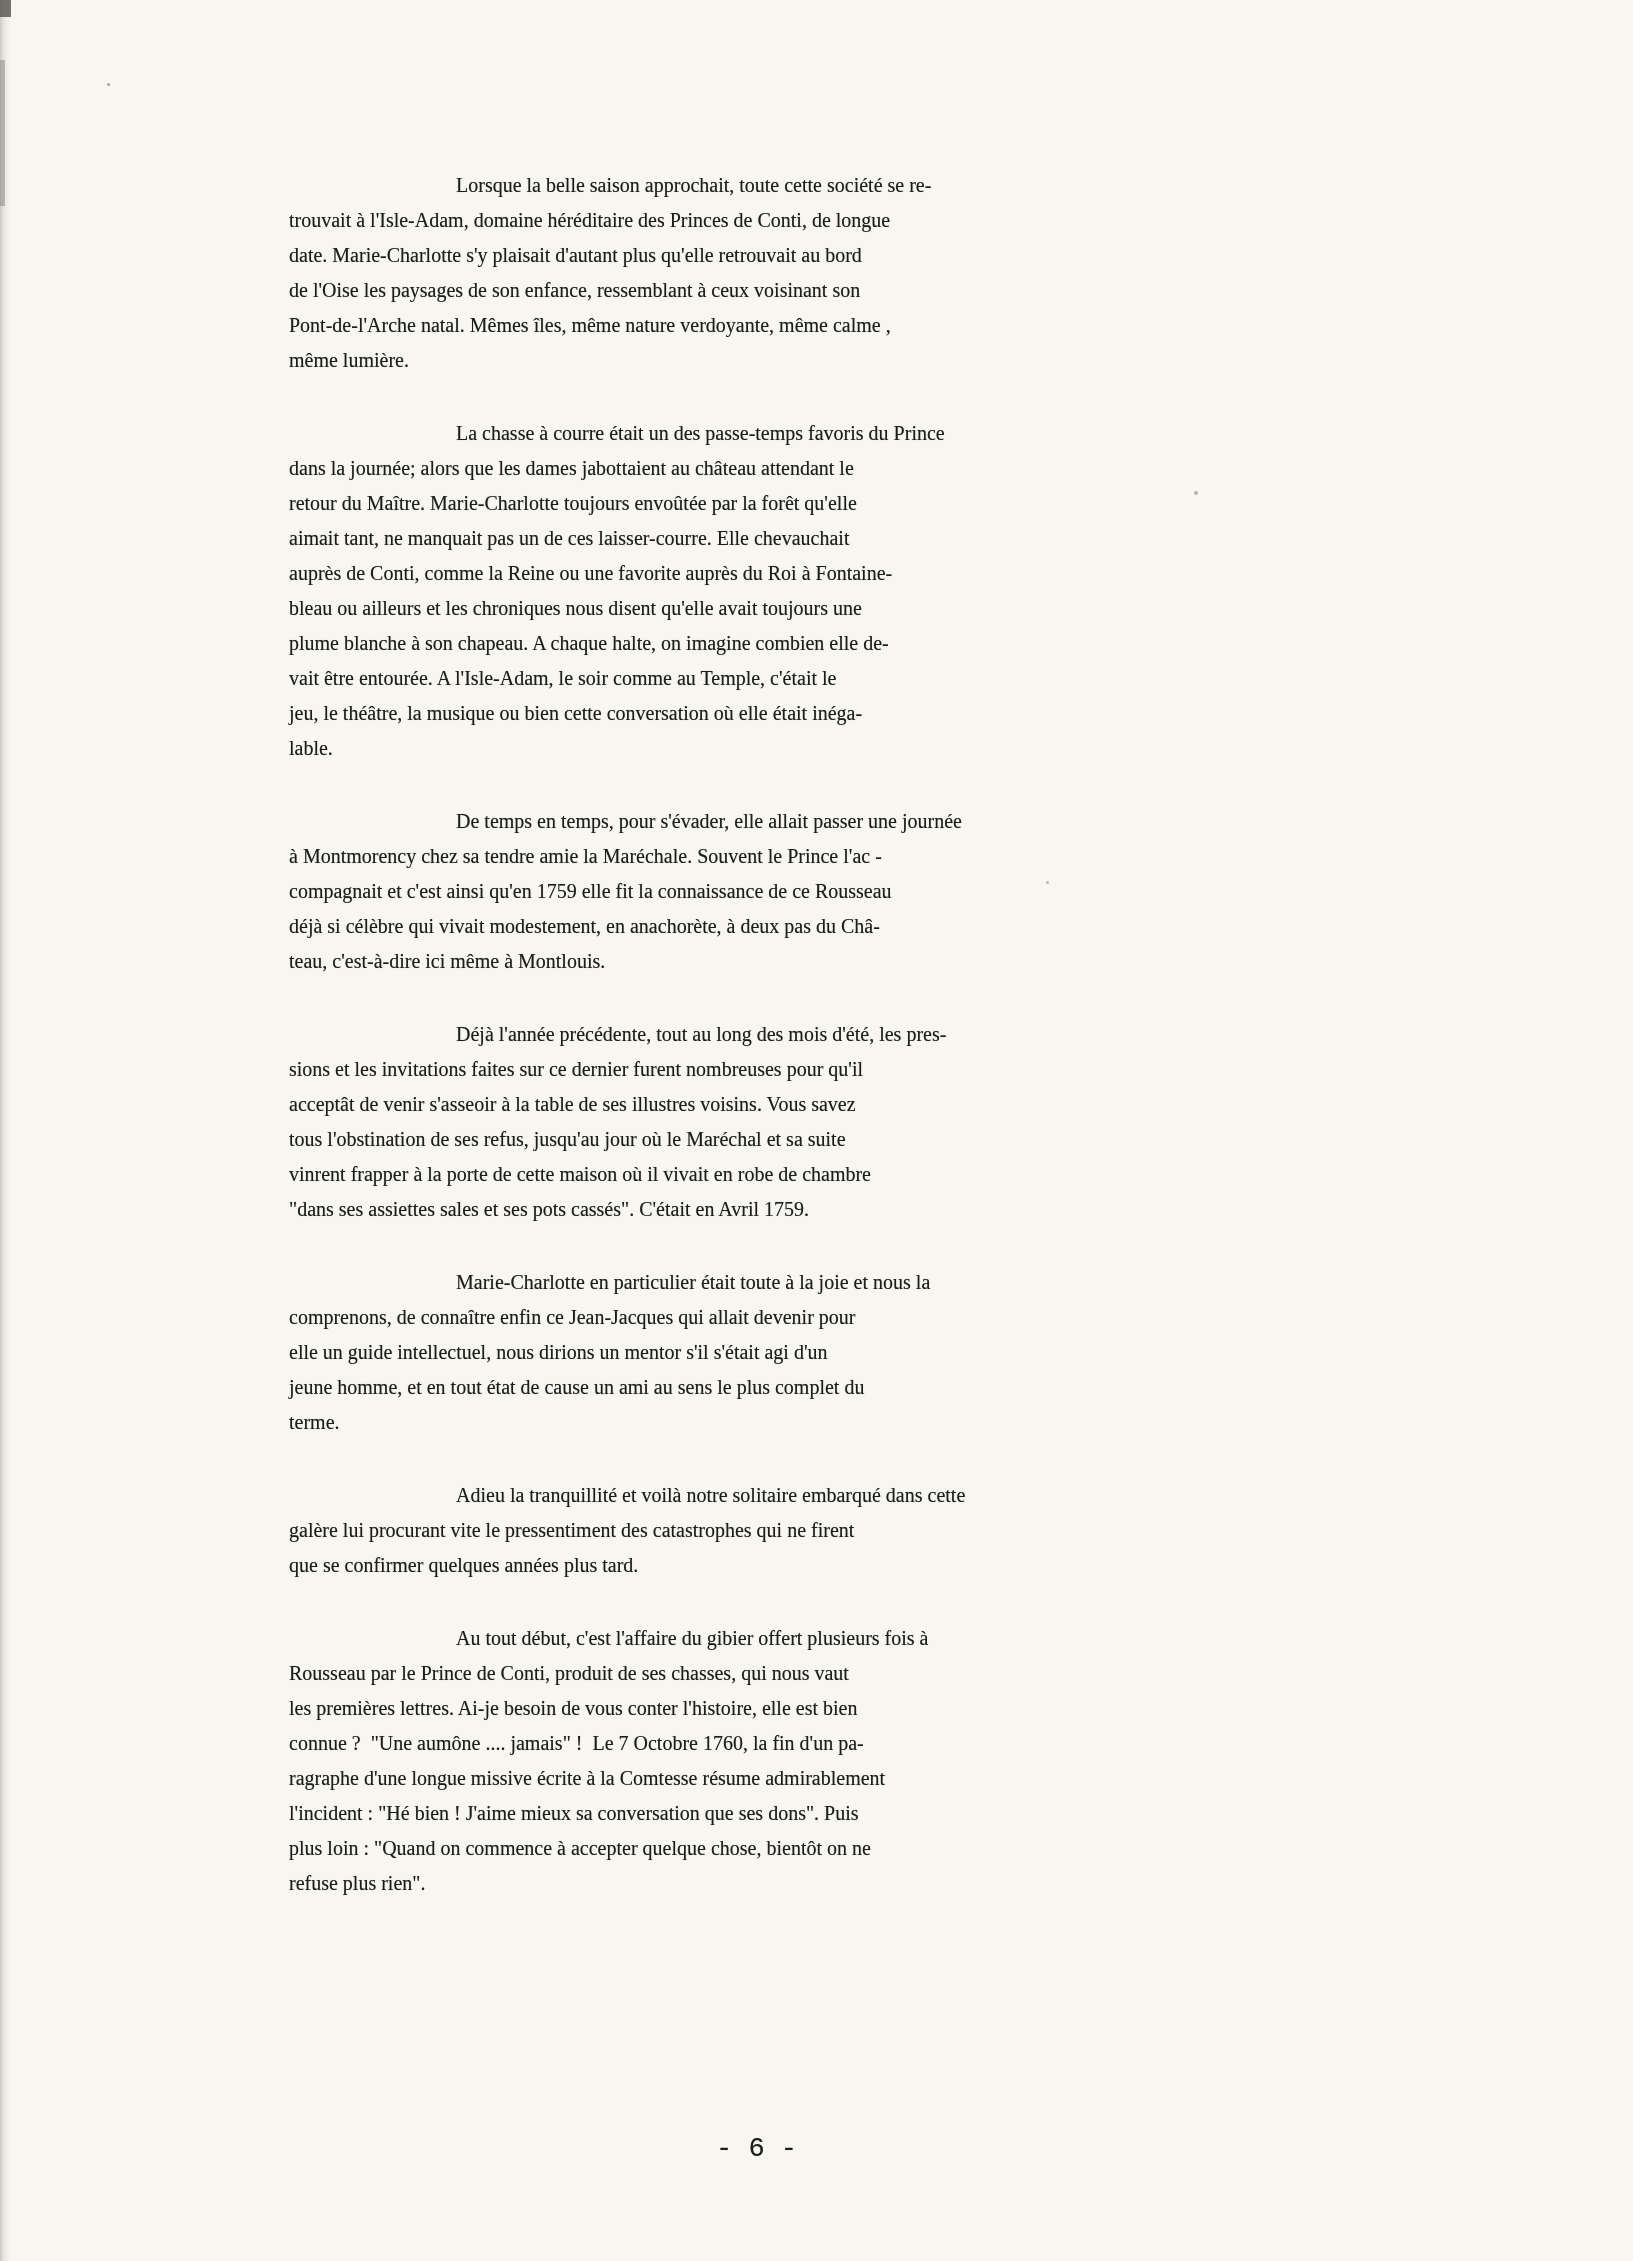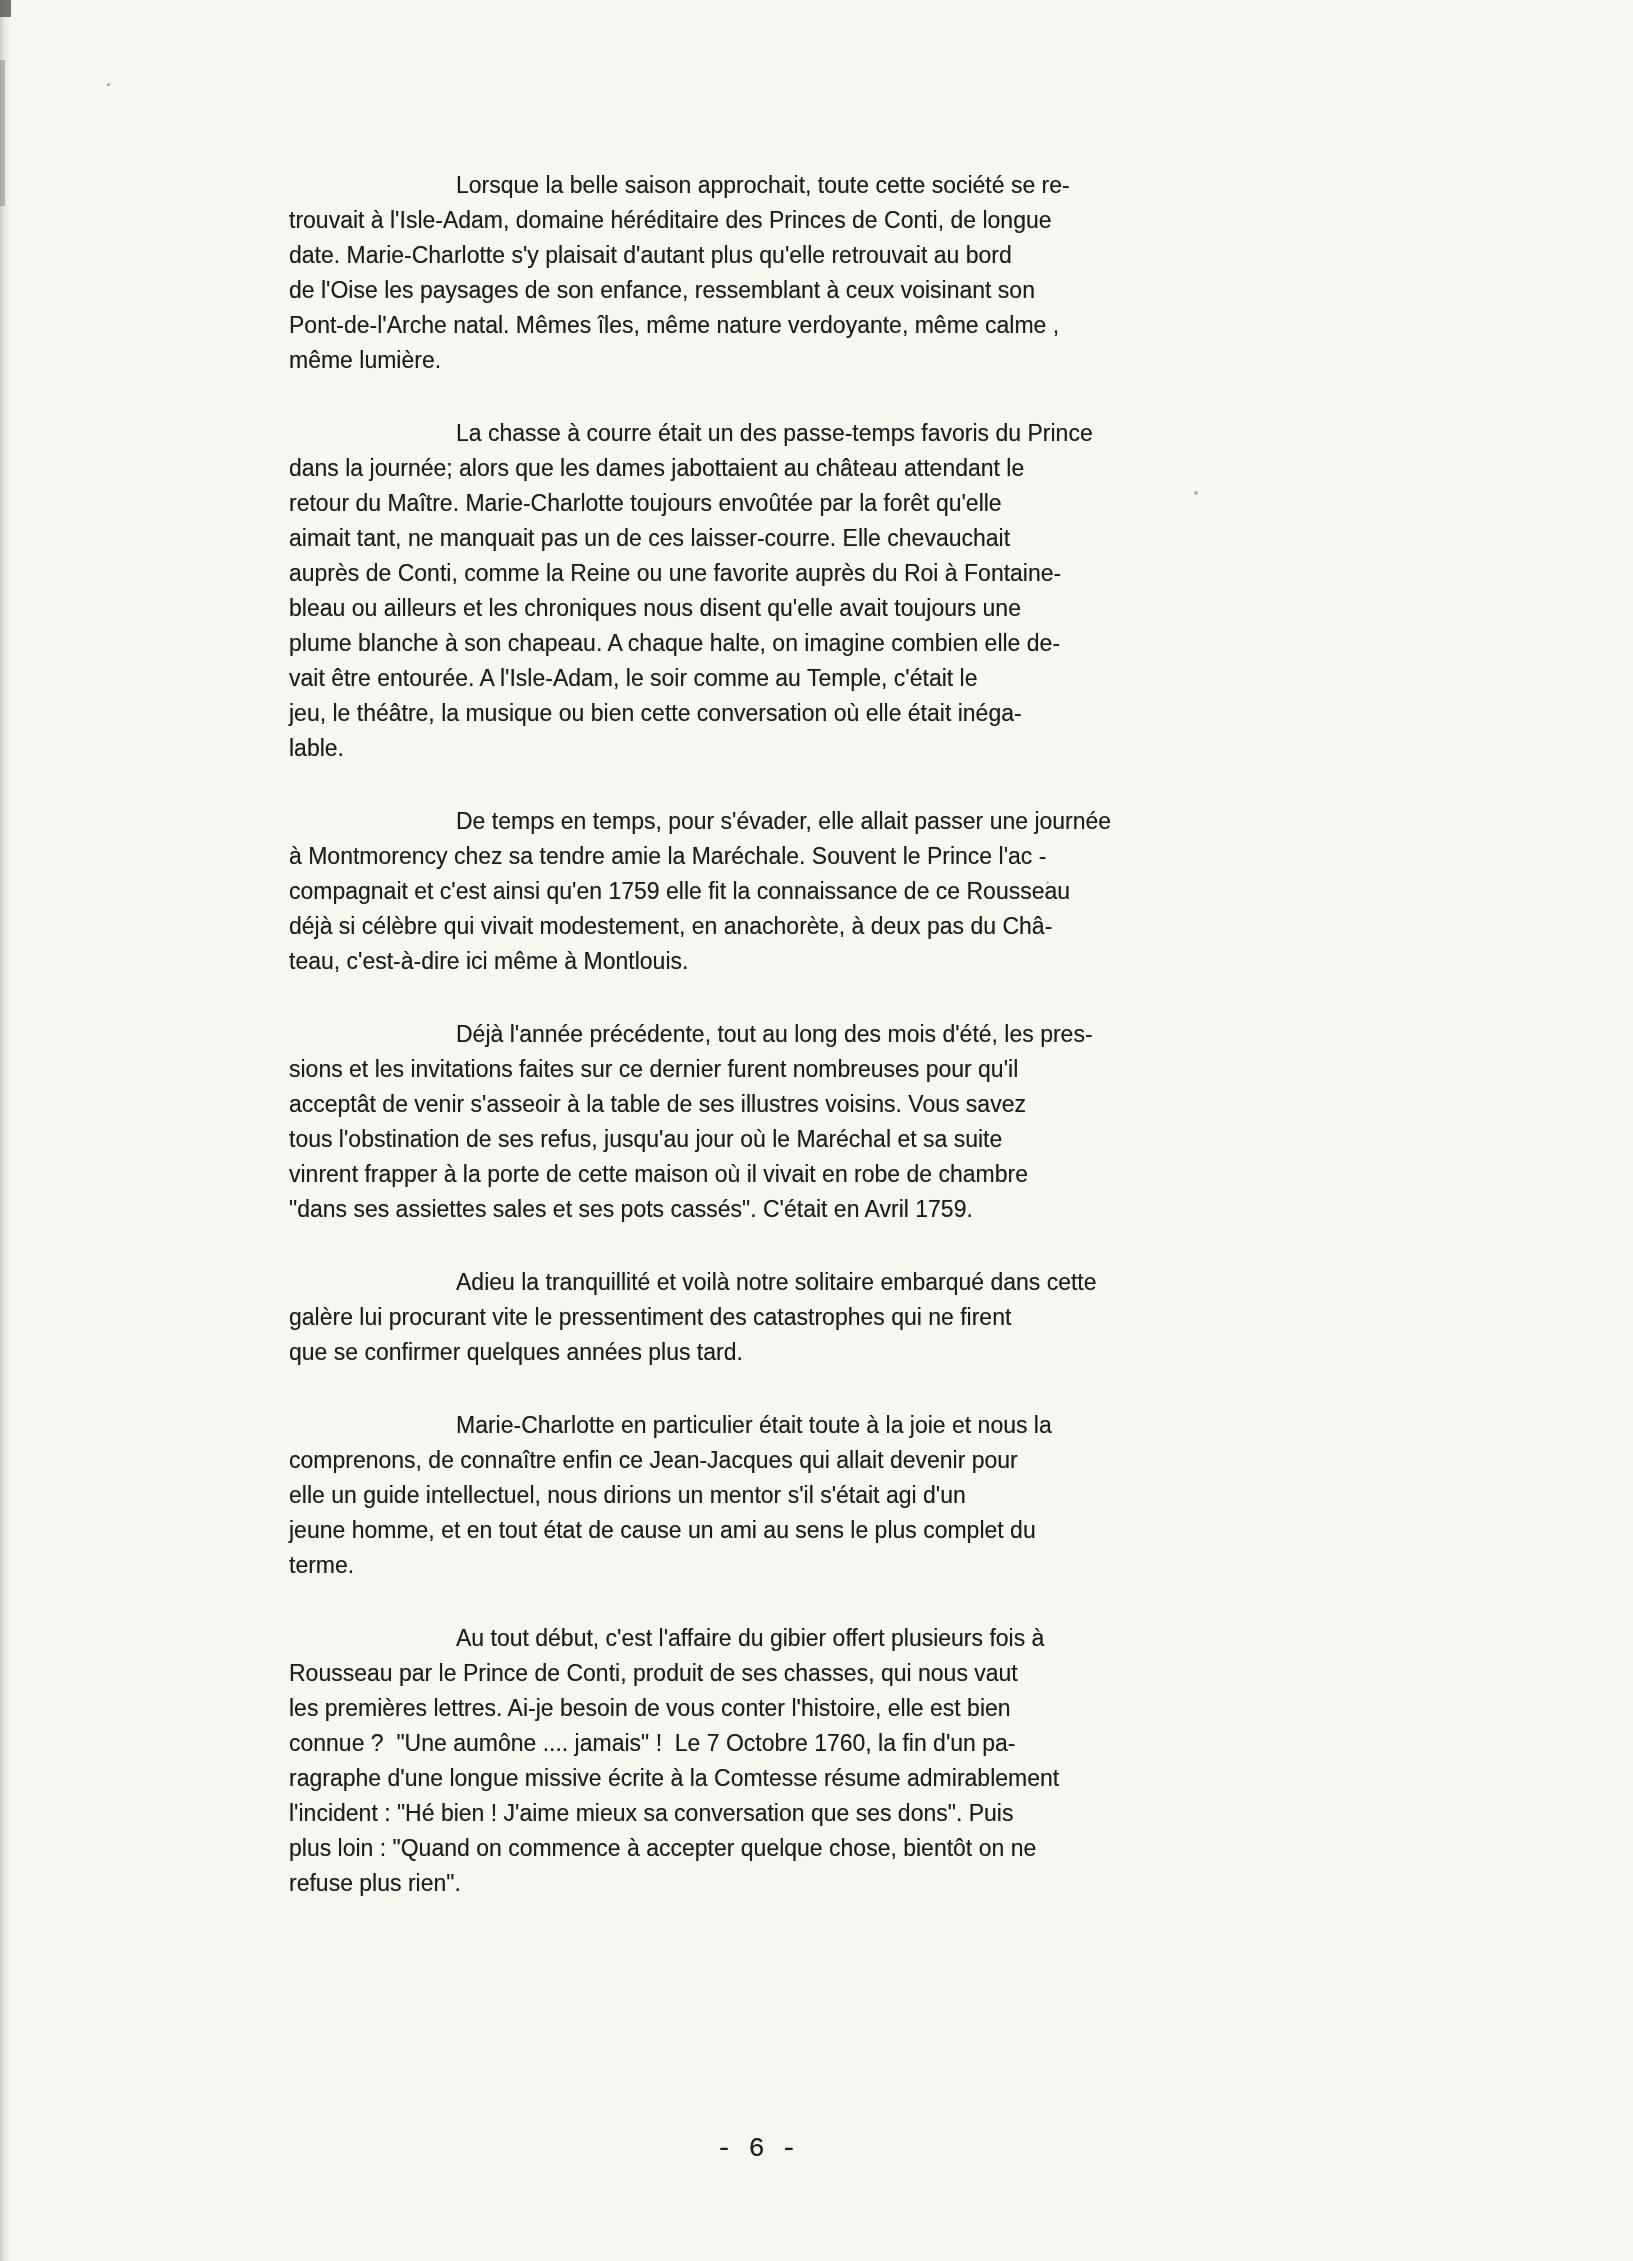--- a/index.html
+++ b/index.html
@@ -47,22 +47,22 @@
   .speck.s1 { left: 107px; top: 83px; width: 3.3px; height: 3.3px; opacity: .6; }
   .speck.s2 { left: 1194px; top: 491px; width: 4px; height: 4px; opacity: .5; }
   .speck.s3 { left: 1046px; top: 881px; width: 3.3px; height: 3.3px; opacity: .45; }
   .text-block {
     position: absolute;
     left: 289px;
     top: 168px;
     width: 1300px;
   }
   .para {
-    font-family: Liberation Sans, sans-serif;
-    font-size: 23px;
+    font-family: Liberation Serif, serif;
+    font-size: 20px;
     line-height: 35px;
     color: #1d1d1c;
     white-space: pre-wrap;
     text-indent: 167px;
     margin: 0 0 38px 0;
     text-shadow: 0 0 0.7px rgba(20,20,20,0.45);
   }
   .page-number {
     position: absolute;
     left: 716px;
@@ -106,28 +106,28 @@
 à Montmorency chez sa tendre amie la Maréchale. Souvent le Prince l'ac -
 compagnait et c'est ainsi qu'en 1759 elle fit la connaissance de ce Rousseau
 déjà si célèbre qui vivait modestement, en anachorète, à deux pas du Châ-
 teau, c'est-à-dire ici même à Montlouis.</p>
     <p class="para">Déjà l'année précédente, tout au long des mois d'été, les pres-
 sions et les invitations faites sur ce dernier furent nombreuses pour qu'il
 acceptât de venir s'asseoir à la table de ses illustres voisins. Vous savez
 tous l'obstination de ses refus, jusqu'au jour où le Maréchal et sa suite
 vinrent frapper à la porte de cette maison où il vivait en robe de chambre
 "dans ses assiettes sales et ses pots cassés". C'était en Avril 1759.</p>
-    <p class="para">Adieu la tranquillité et voilà notre solitaire embarqué dans cette
-galère lui procurant vite le pressentiment des catastrophes qui ne firent
-que se confirmer quelques années plus tard.</p>
     <p class="para">Marie-Charlotte en particulier était toute à la joie et nous la
 comprenons, de connaître enfin ce Jean-Jacques qui allait devenir pour
 elle un guide intellectuel, nous dirions un mentor s'il s'était agi d'un
 jeune homme, et en tout état de cause un ami au sens le plus complet du
 terme.</p>
+    <p class="para">Adieu la tranquillité et voilà notre solitaire embarqué dans cette
+galère lui procurant vite le pressentiment des catastrophes qui ne firent
+que se confirmer quelques années plus tard.</p>
     <p class="para">Au tout début, c'est l'affaire du gibier offert plusieurs fois à
 Rousseau par le Prince de Conti, produit de ses chasses, qui nous vaut
 les premières lettres. Ai-je besoin de vous conter l'histoire, elle est bien
 connue ?  "Une aumône .... jamais" !  Le 7 Octobre 1760, la fin d'un pa-
 ragraphe d'une longue missive écrite à la Comtesse résume admirablement
 l'incident : "Hé bien ! J'aime mieux sa conversation que ses dons". Puis
 plus loin : "Quand on commence à accepter quelque chose, bientôt on ne
 refuse plus rien".</p>
   </main>
 

